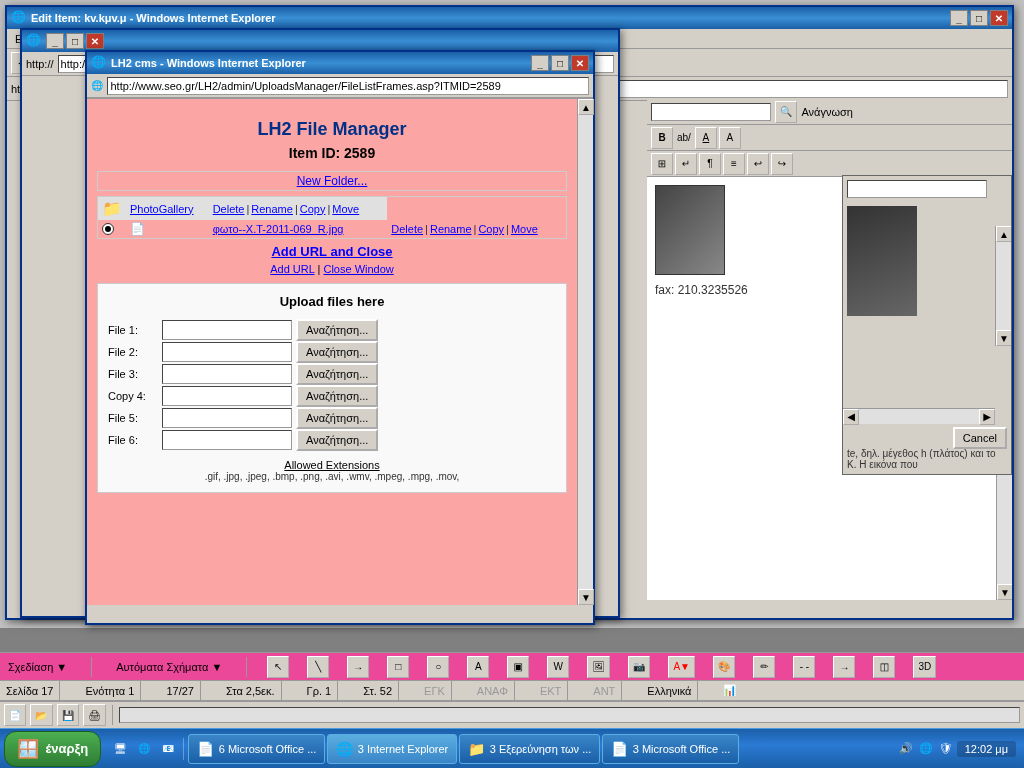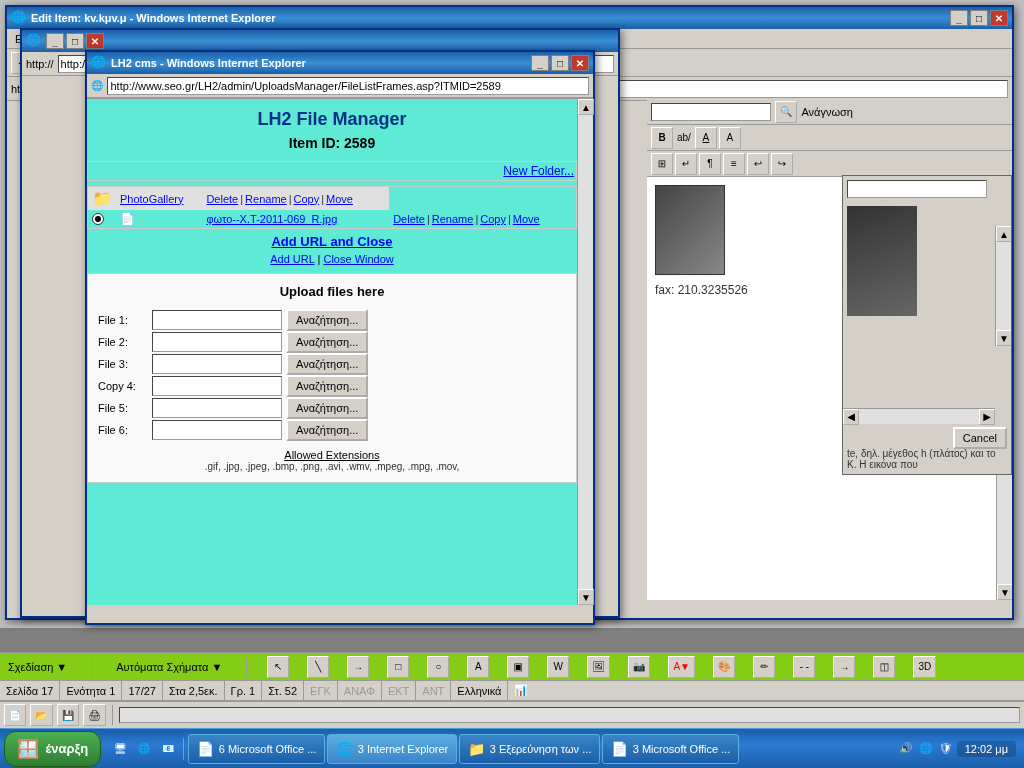--- a/index.html
+++ b/index.html
@@ -53,21 +53,21 @@
       display: flex; align-items: center; justify-content: center; cursor: pointer;
       font-size: 10px; font-weight: bold;
     }
     .ie-titlebar-btn.close { background: #c0392b; color: white; }
     .ie-menubar { height: 20px; background: #d4d0c8; display: flex; align-items: center; padding: 0 4px; font-size: 11px; gap: 8px; border-bottom: 1px solid #999; }
     .ie-menubar-item { cursor: pointer; padding: 2px 4px; }
     .ie-toolbar { height: 28px; background: #d4d0c8; display: flex; align-items: center; padding: 2px 4px; gap: 2px; border-bottom: 1px solid #999; }
     .ie-addressbar { height: 24px; background: #d4d0c8; display: flex; align-items: center; padding: 2px 4px; gap: 4px; border-bottom: 1px solid #999; font-size: 11px; }
     .ie-address-input { flex: 1; height: 18px; border: 1px inset #999; background: white; font-size: 11px; padding: 0 2px; }
     .ie-statusbar { height: 18px; background: #d4d0c8; border-top: 1px solid #999; display: flex; align-items: center; padding: 0 4px; font-size: 11px; gap: 8px; }
-    .lh2-content { font-family: Arial, sans-serif; font-size: 12px; background: #5eead4; height: 100%; overflow-y: auto; }
+    .lh2-content { padding: 10px; font-family: Arial, sans-serif; font-size: 12px; background: #fca5a5; height: 100%; overflow-y: auto; }
 
     
     .fm-title { text-align: center; font-size: 18px; font-weight: bold; color: #003087; margin: 10px 0 5px; }
     .fm-item-id { text-align: center; font-size: 14px; font-weight: bold; margin-bottom: 10px; }
     .fm-table { width: 100%; border: 1px solid #ccc; border-collapse: collapse; margin: 5px 0; }
     .fm-table td { padding: 2px 4px; font-size: 11px; }
     .fm-table tr:first-child td { background: #e0e0e0; }
     .fm-folder-icon { font-size: 16px; color: #f5a623; }
     .fm-link { color: blue; text-decoration: underline; cursor: pointer; }
     .fm-action { color: blue; text-decoration: underline; cursor: pointer; }
@@ -196,21 +196,21 @@
   <div class="ie-addressbar" style="font-size:10px;">
     <span>🌐</span>
     <input class="ie-address-input" value="http://www.seo.gr/LH2/admin/UploadsManager/FileListFrames.asp?ITMID=2589" style="">
   </div>
 
   <div style="position:absolute;top:47px;left:0;right:16px;bottom:18px;overflow-y:auto;background:white;">
     <div class="lh2-content">
       <div class="fm-title">LH2 File Manager</div>
       <div class="fm-item-id">Item ID: 2589</div>
 
-      <div style="border:1px solid #ccc;margin:4px 0;padding:2px;text-align:right;">
+      <div style="border:1px solid #ccc;margin:4px 0;padding:2px;text-align:center;">
         <a class="fm-link">New Folder...</a>
       </div>
 
       <table class="fm-table" style="width:100%;border:1px solid #ccc;">
         <tbody>
             <tr>
           <td style="width:20px;">
             <span class="fm-folder-icon">📁</span>
           </td>
           <td>
@@ -339,21 +339,21 @@
     <div style="flex:1;height:100%;background:#e0e0e0;"></div>
     <div class="scroll-btn" style="width:16px;height:16px;">▶</div>
   </div>
 
   <div style="position:absolute;bottom:25px;right:4px;">
     <button style="height:22px;padding:0 8px;background:#d4d0c8;border:2px outset #fff;font-size:11px;cursor:pointer;">Cancel</button>
   </div>
   <div style="position:absolute;bottom:4px;left:4px;right:4px;font-size:10px;color:#333;">te, δηλ. μέγεθος h (πλάτος) και το K. Η εικόνα που</div>
 </div>
 
-<div style="position:absolute;bottom:88px;left:0;right:0;height:28px;background:#84cc16;border-top:1px solid #999;display:flex;align-items:center;padding:0 4px;gap:18px;">
+<div style="position:absolute;bottom:88px;left:0;right:0;height:28px;background:#ec4899;border-top:1px solid #999;display:flex;align-items:center;padding:0 4px;gap:18px;">
   <span style="font-size:11px;padding:0 4px;">Σχεδίαση ▼</span>
   <div class="tb-sep"></div>
   <span style="font-size:11px;padding:0 4px;">Αυτόματα Σχήματα ▼</span>
   <div class="tb-sep"></div>
 
   <div class="tb-btn">↖</div>
   <div class="tb-btn">╲</div>
   <div class="tb-btn">→</div>
   <div class="tb-btn">□</div>
   <div class="tb-btn">○</div>
@@ -364,21 +364,21 @@
   <div class="tb-btn">📷</div>
   <div class="tb-btn" style="color:#f00;">A▼</div>
   <div class="tb-btn">🎨</div>
   <div class="tb-btn">✏</div>
   <div class="tb-btn">- -</div>
   <div class="tb-btn">→</div>
   <div class="tb-btn">◫</div>
   <div class="tb-btn">3D</div>
 </div>
 
-<div style="position:absolute;bottom:68px;left:0;right:0;height:20px;background:#d4d0c8;border-top:1px solid #999;display:flex;align-items:center;font-size:11px;">
+<div style="position:absolute;bottom:68px;left:0;right:0;height:20px;background:#d4d0c8;border-top:1px solid #999;display:flex;align-items:center;font-size:11px;gap:19px;">
   <div class="word-status-item">Σελίδα 17</div>
   <div class="word-status-item">Ενότητα 1</div>
   <div class="word-status-item">17/27</div>
   <div class="word-status-item">Στα 2,5εκ.</div>
   <div class="word-status-item">Γρ. 1</div>
   <div class="word-status-item">Στ. 52</div>
   <div class="word-status-item" style="color:#999;">ΕΓΚ</div>
   <div class="word-status-item" style="color:#999;">ΑΝΑΦ</div>
   <div class="word-status-item" style="color:#999;">ΕΚΤ</div>
   <div class="word-status-item" style="color:#999;">ΑΝΤ</div>

